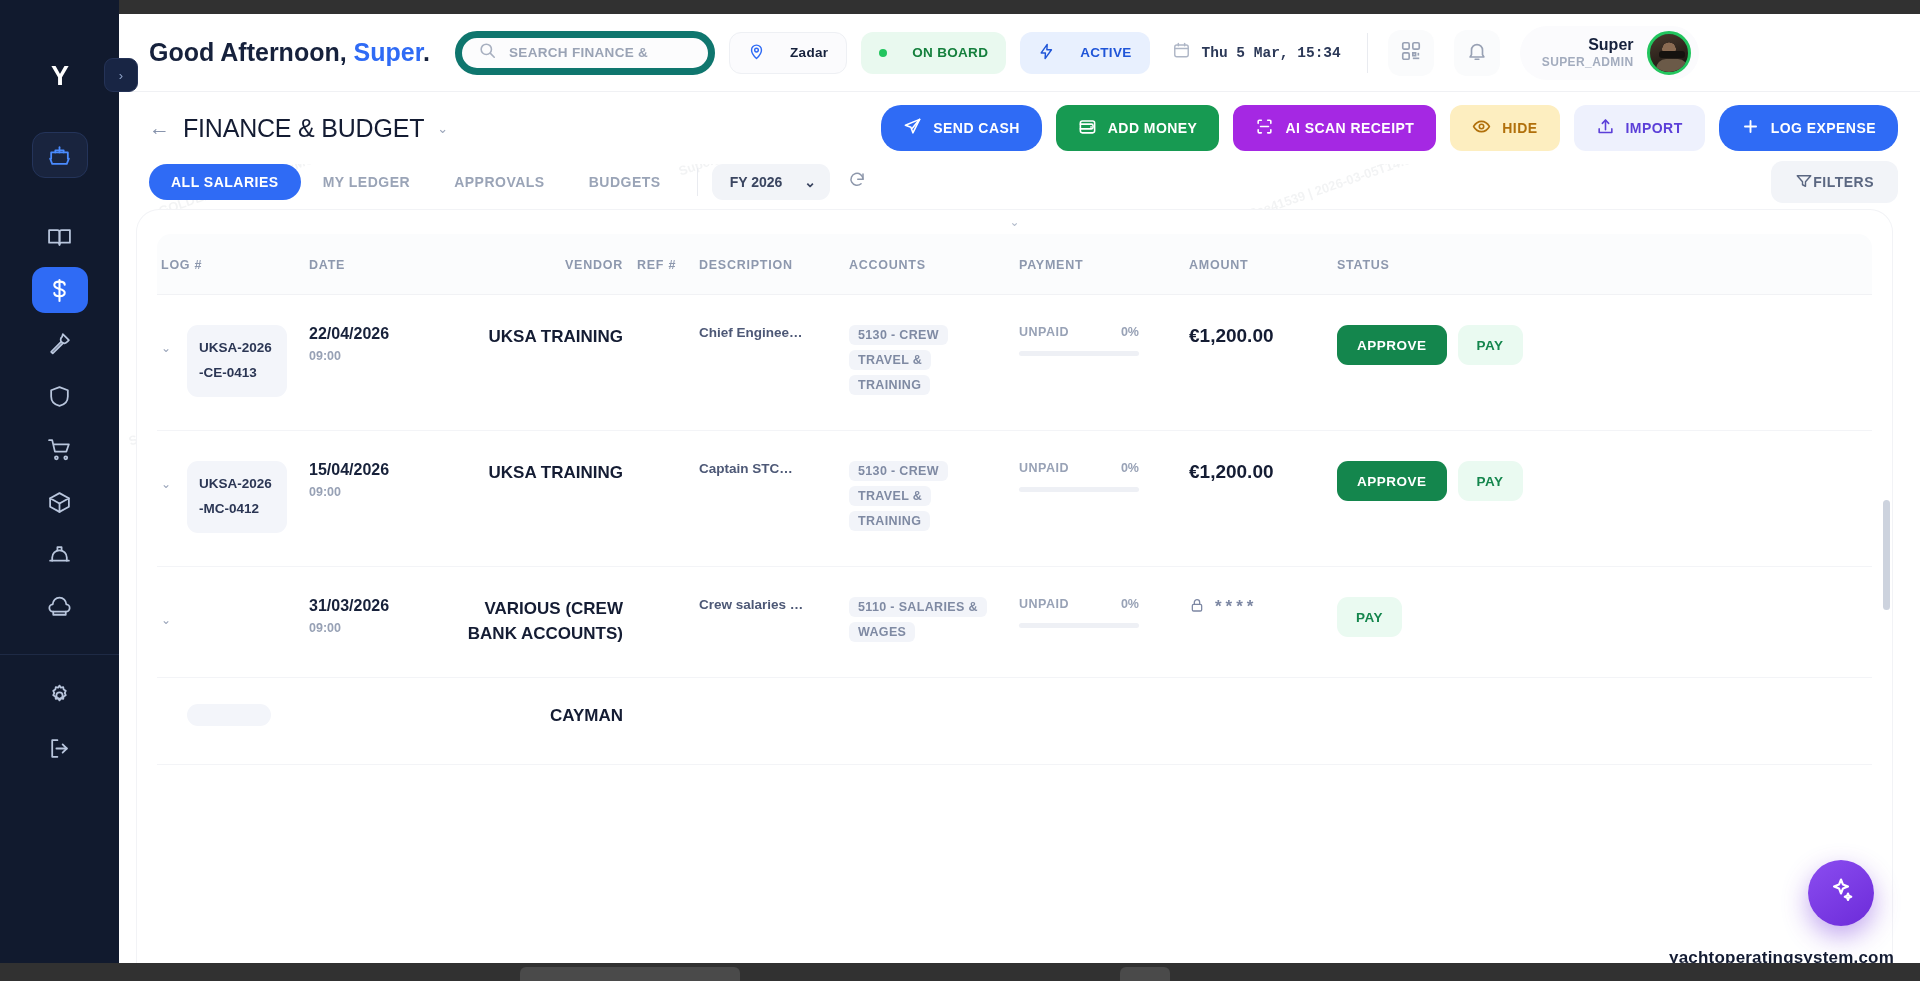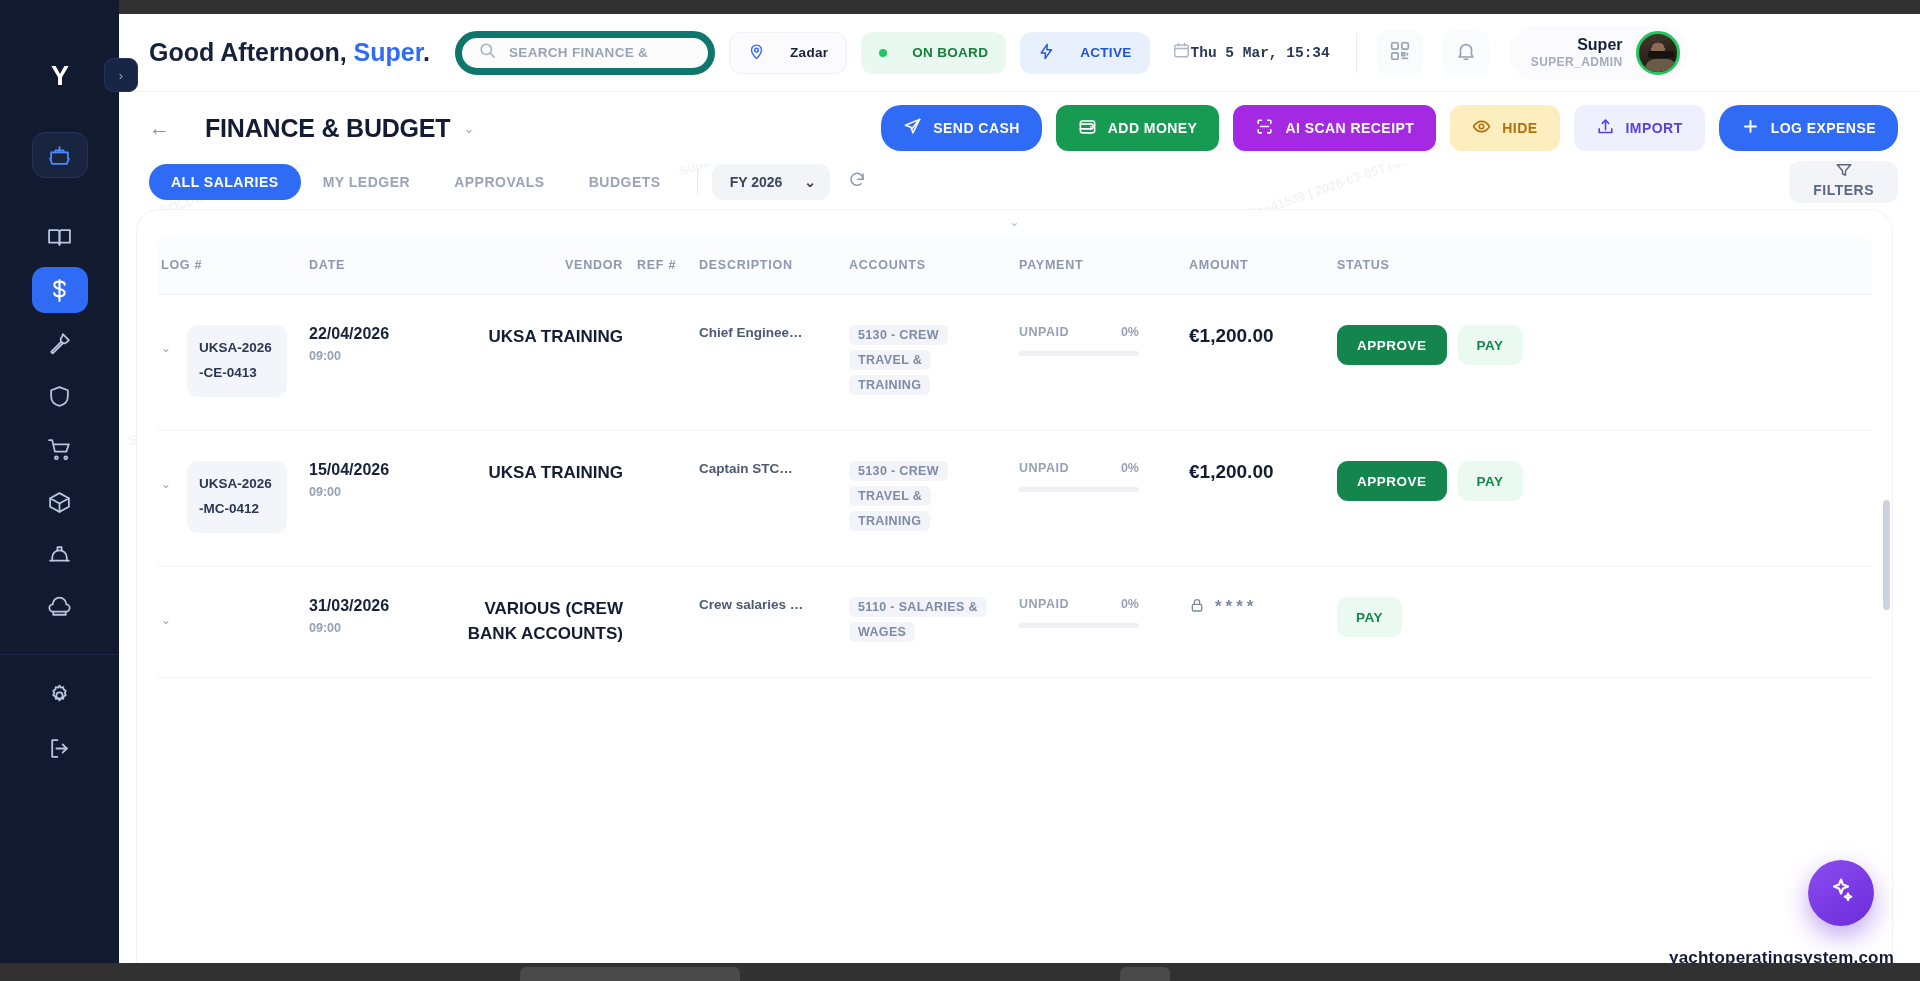--- a/index.html
+++ b/index.html
@@ -59,21 +59,21 @@
   .hchip {
     height:42px; border-radius:12px; display:flex; align-items:center; gap:25px;
     padding:0 18px; font-size:13.5px; font-weight:700; letter-spacing:.3px;
     white-space:nowrap;
   }
   .hchip.loc { margin-left:14px; background:#fbfbfd; border:1px solid #eef0f4; color:#16213c; }
   .hchip.onboard { margin-left:14px; background:#e9f9ef; color:#15803d; }
   .hchip.active { margin-left:14px; background:#e8f0fe; color:#1f55d8; }
   .dot { width:8px; height:8px; border-radius:50%; background:#22c55e; }
   .datetime {
-    margin-left:22px; display:flex; align-items:center; 
+    margin-left:22px; display:flex; align-items:center; gap:11px;
     font-family:"Liberation Mono", monospace; font-size:14.5px; font-weight:700; color:#2b3857;
     white-space:nowrap;
   }
   .vsep { margin-left:26px; width:1px; height:40px; background:#e9ebf0; }
   .icon-btn {
     margin-left:20px; width:46px; height:46px; border-radius:13px; background:#fafbfc;
     display:flex; align-items:center; justify-content:center; color:#8d97ab;
   }
   .userbox {
     margin-left:20px; height:54px; border-radius:27px; background:#fbfbfd;
@@ -98,21 +98,21 @@
     content:""; position:absolute; left:6px; bottom:0; width:32px; height:13px;
     background:#6b5a48; border-radius:10px 10px 0 0;
   }
 
   
   .titlebar {
     position:absolute; left:119px; top:92px; right:0; height:72px;
     background:#ffffff; display:flex; align-items:center; padding:0 22px 0 30px;
   }
   .back-arrow { width:26px; color:#8894ad; font-size:21px; display:flex; align-items:center; }
-  .page-title { margin-left:30px; font-size:25px; font-weight:700; color:#141c33; letter-spacing:-.2px; white-space:nowrap; }
+  .page-title { margin-left:8px; font-size:25px; font-weight:400; color:#141c33; letter-spacing:-.2px; white-space:nowrap; }
   .title-caret { margin-left:13px; color:#9aa5ba; font-size:13px; }
   .tb-actions { margin-left:auto; display:flex; align-items:center; gap:14px; }
   .btn {
     height:46px; border-radius:12px; display:flex; align-items:center; gap:11px;
     padding:0 22px; font-size:14px; font-weight:700; letter-spacing:.45px;
     white-space:nowrap; color:#fff;
   }
   .btn svg { width:19px; height:19px; }
   .btn.blue { background:#2f6bf5;border-radius:20px; }
   .btn.green { background:#179a52; }
@@ -138,21 +138,21 @@
     display:flex; align-items:center; gap:22px;
     font-size:14px; font-weight:700; color:#3a4560; white-space:nowrap;
   }
   .refresh-btn {
     margin-left:10px; width:34px; height:34px; border-radius:10px;
     display:flex; align-items:center; justify-content:center; color:#8d97ab;
   }
   .filters-btn {
     margin-left:auto; height:42px; padding:0 24px; border-radius:12px; background:#f2f4f8;
     display:flex; align-items:center; 
-    font-size:14px; font-weight:700; letter-spacing:.5px; color:#5b6781; white-space:nowrap;flex-direction:column;
+    font-size:14px; font-weight:700; letter-spacing:.5px; color:#5b6781; white-space:nowrap;
   }
 
   
   .panel {
     position:absolute; left:137px; top:210px; right:28px; bottom:0;
     background:#ffffff; border-radius:22px 22px 0 0;
     box-shadow:0 0 0 1px #f2f3f6;
     overflow:hidden;
   }
   .panel-handle {
@@ -731,20 +731,38 @@
           <span class="stars">****</span>
         </div>
       </div>
       <div class="c-stat">
         <div class="st-wrap">
           <div class="btn-pay">PAY</div>
         </div>
       </div>
     </div>
 
+    <div class="trow" style="padding-top:26px;">
+      <div class="c-log">
+        <div class="row-caret" style="visibility:hidden">⌄</div>
+        <div class="log-chip" style="background:#f3f5fa;min-height:20px;min-width:84px;"></div>
+      </div>
+      <div class="c-date">
+        <div class="date-main"></div>
+      </div>
+      <div class="c-vendor">
+          <div class="vendor">CAYMAN</div>
+        </div>
+      <div class="c-ref"></div>
+      <div class="c-desc"></div>
+      <div class="c-cat"></div>
+      <div class="c-pay"></div>
+      <div class="c-amt"></div>
+      <div class="c-stat"></div>
+    </div>
 
     <div class="scrollbar"></div>
   </section>
 
   <div class="fab">
     <span>
       <svg width="28" height="28" viewBox="0 0 24 24" fill="none" stroke="#fff" stroke-width="1.8" stroke-linecap="round" stroke-linejoin="round">
         <path d="M12 3l1.7 4.3L18 9l-4.3 1.7L12 15l-1.7-4.3L6 9l4.3-1.7z"></path>
         <path d="M18 15l.8 2 2 .8-2 .8-.8 2-.8-2-2-.8 2-.8z"></path>
       </svg>

